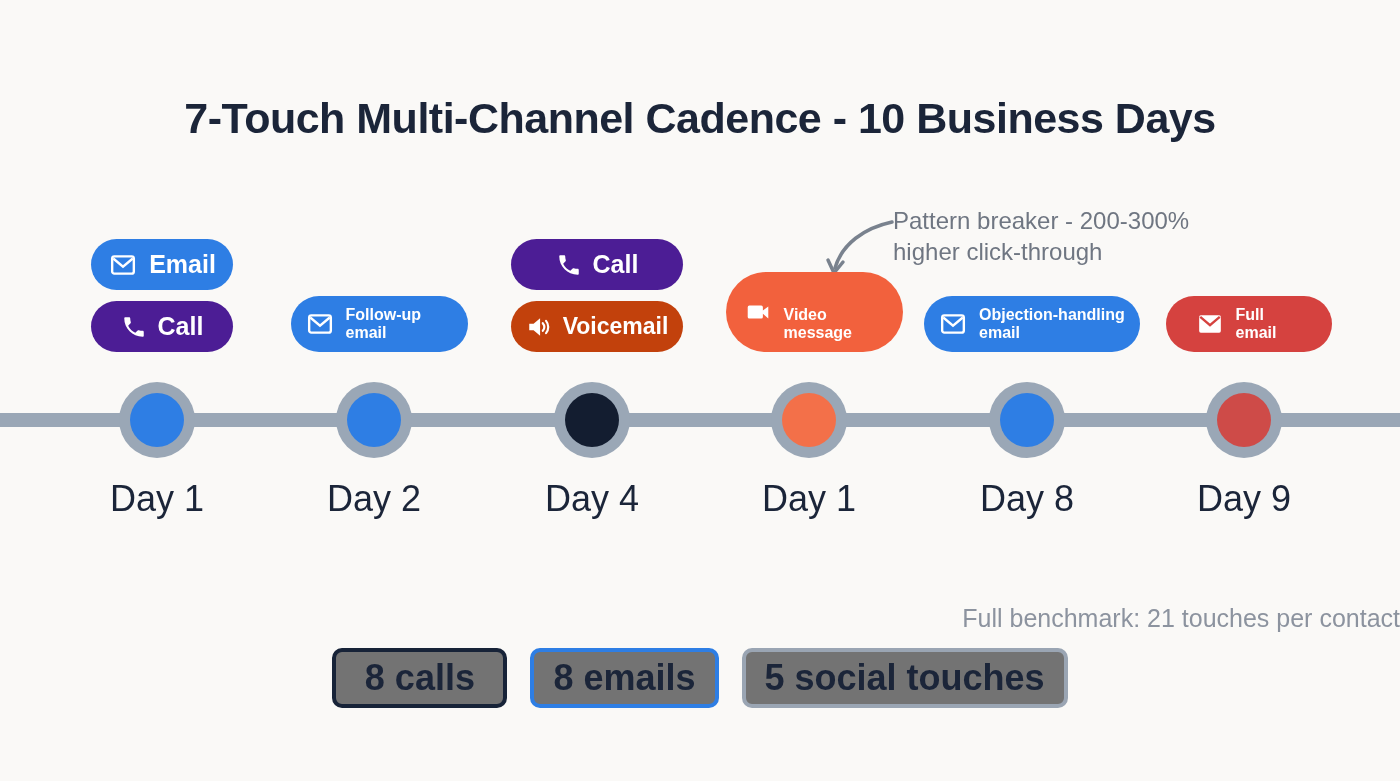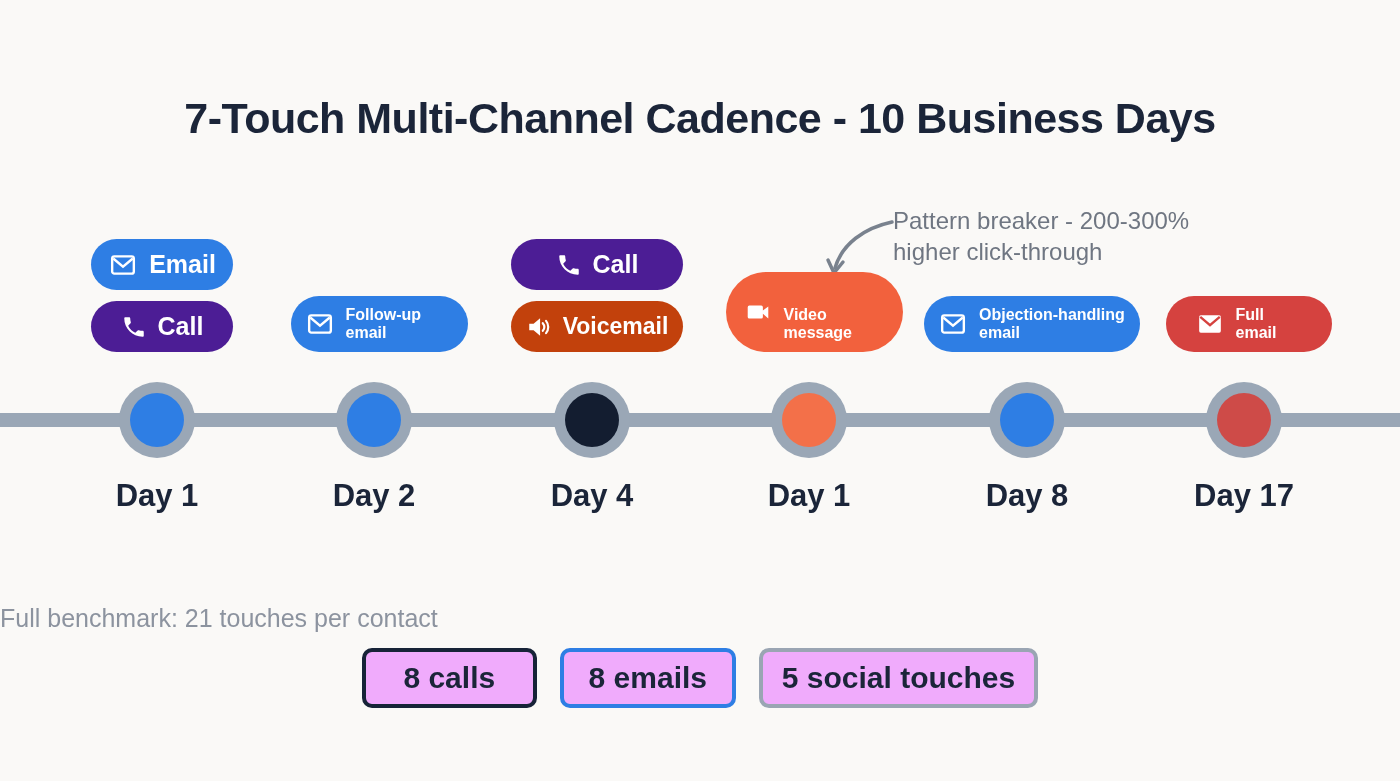--- a/index.html
+++ b/index.html
@@ -12,47 +12,47 @@
 
   
   .tl-line { position:absolute; top:413px; left:0; width:1400px; height:14px; background:#9AA7B6; }
   .dot { position:absolute; top:382px; width:76px; height:76px; border-radius:50%;
          background:#9AA7B6; display:flex; align-items:center; justify-content:center; }
   .dot-inner { width:54px; height:54px; border-radius:50%; }
   .dot-blue { background:#2E7EE4; } .dot-dark { background:#131D30; }
   .dot-orange { background:#F37049; } .dot-red { background:#CE4B48; }
 
   .day-label { position:absolute; top:478px; width:180px; text-align:center;
-               font-size:31px; font-weight:700; color:#1B2539; }
+               font-size:36px; font-weight:400; color:#1B2539; }
 
   
   .day-col { position:absolute; top:228px; height:124px; width:230px;
              display:flex; flex-direction:column; align-items:center;
              justify-content:flex-end; gap:11px; }
   .pill { display:flex; align-items:center; justify-content:center; gap:11px;
           border-radius:999px; color:#fff; font-weight:700; padding:0 14px; }
   .pill .icon { display:flex; align-items:center; }
   .pill-1line { height:51px; font-size:25px; }
   .pill-2line { font-size:16px; line-height:1.14; padding-top:10px; padding-bottom:10px; text-align:left; }
   .c-blue { background:#2E7EE4; } .c-dark { background:#4c1d95; }
   .c-gray { background:#c2410c; } .c-orange { background:#F2613D; } .c-red { background:#D5423F; }
 
   
   .annotation { position:absolute; left:893px; top:206px; font-size:24px;
                 color:#6F7682; line-height:1.28; }
   .arrow-svg { position:absolute; left:812px; top:206px; }
 
   
-  .caption { position:absolute; top:604px; left:0; width:1400px; text-align:left;
+  .caption { position:absolute; top:604px; left:0; width:1400px; text-align:right;
              font-size:25px; color:#8C939F; }
   .stats-row { position:absolute; top:648px; left:0; width:1400px; display:flex;
                justify-content:center; gap:23px; }
   .stat-box { height:60px; display:flex; align-items:center; justify-content:center;
-              background:#f0abfc; border:4px solid; border-radius:10px;
-              font-size:30px; font-weight:800; color:#1B2539; padding:0 19px; }
+              background:#737373; border:4px solid; border-radius:10px;
+              font-size:36px; font-weight:800; color:#1B2539; padding:0 19px; }
   .b-dark { border-color:#172338; } .b-blue { border-color:#2E7EE4; } .b-gray { border-color:#9AA5B3; }
 </style>
 </head>
 <body>
 
 <div class="canvas">
 
   <div class="title">7-Touch Multi-Channel Cadence - 10 Business Days</div>
 
   <div class="annotation">
@@ -171,21 +171,21 @@
     </div>
   <div class="dot" style="left:1206px;">
       <div class="dot-inner dot-red"></div>
     </div>
 
   <div class="day-label" style="left:67px;">Day 1</div>
   <div class="day-label" style="left:284px;">Day 2</div>
   <div class="day-label" style="left:502px;">Day 4</div>
   <div class="day-label" style="left:719px;">Day 1</div>
   <div class="day-label" style="left:937px;">Day 8</div>
-  <div class="day-label" style="left:1154px;">Day 17</div>
+  <div class="day-label" style="left:1154px;">Day 9</div>
 
   <div class="caption">Full benchmark: 21 touches per contact</div>
   <div class="stats-row">
     <div class="stat-box b-dark" style="min-width:175px;">8 calls</div>
     <div class="stat-box b-blue" style="min-width:176px;">8 emails</div>
     <div class="stat-box b-gray" style="min-width:265px;">5 social touches</div>
   </div>
 
 </div>
 

